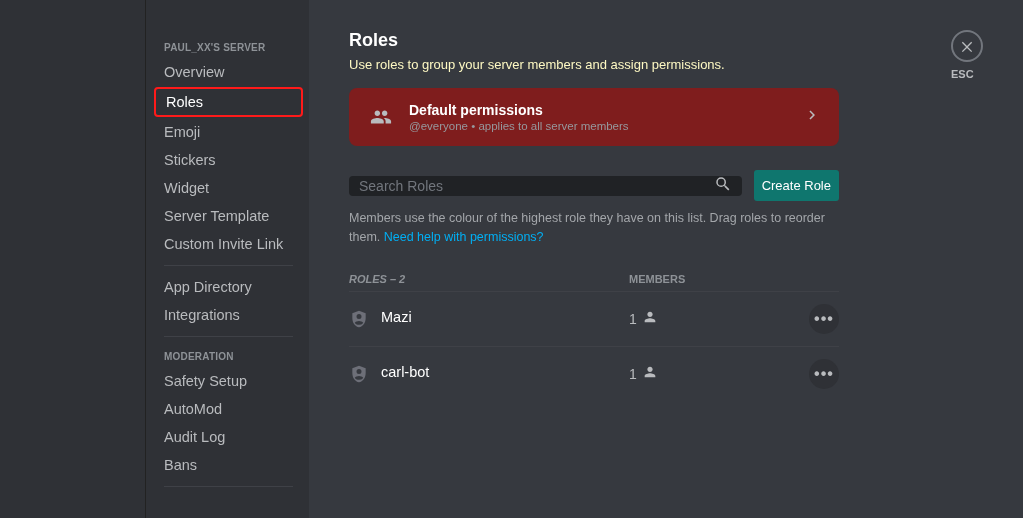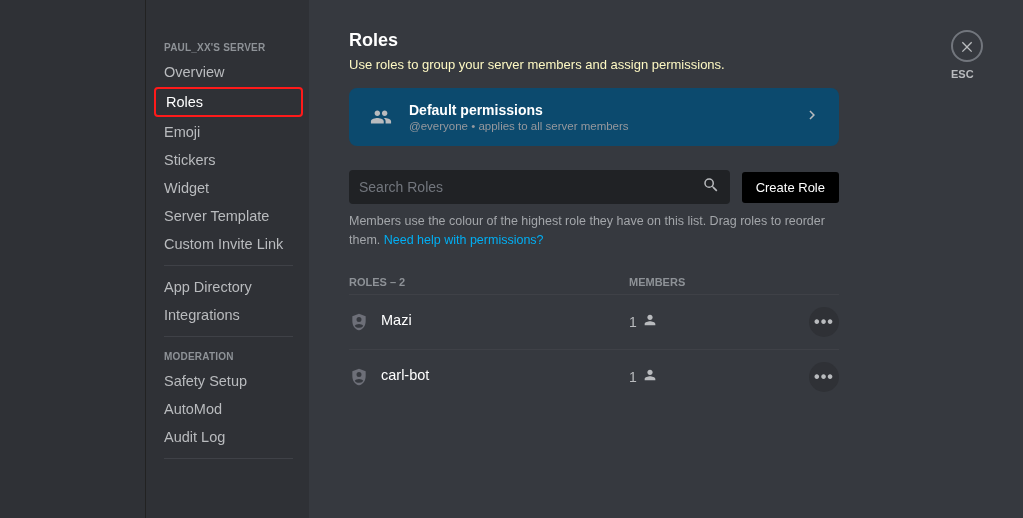--- a/index.html
+++ b/index.html
@@ -87,21 +87,21 @@
       font-size: 18px;
       font-weight: 600;
       margin-bottom: 6px;
     }
     .main-subtitle {
       color: #fef9c3;
       font-size: 13px;
       margin-bottom: 16px;
     }
     .default-perms {
-      background: #0c4a6e;
+      background: #7f1d1d;
       border-radius: 8px;
       padding: 14px 18px;
       display: flex;
       align-items: center;
       cursor: pointer;
       margin-bottom: 24px;
       width: 490px;
     }
     .perms-icon {
       width: 28px;
@@ -131,61 +131,61 @@
       margin-bottom: 8px;
       width: 490px;
     }
     .search-box {
       flex: 1;
       background: #202225;
       border-radius: 4px;
       display: flex;
       align-items: center;
       padding: 0 10px;
-      height: 34px;
+      height: 20px;
     }
     .search-input {
       flex: 1;
       background: transparent;
       border: none;
       outline: none;
       color: #dcddde;
       font-size: 14px;
     }
     .search-input::placeholder { color: #72767d; }
     .search-icon { color: #b9bbbe; }
     .create-btn {
-      background: #000000;
+      background: #0f766e;
       color: #ffffff;
       font-size: 13px;
       font-weight: 500;
       border: none;
       border-radius: 3px;
-      padding: 8px 14px;
+      padding: 8px 8px;
       cursor: pointer;
       text-align: right;
     }
     .help-text {
       color: #a3a6aa;
       font-size: 12.5px;
       line-height: 1.5;
       margin-bottom: 20px;
       width: 490px;
     }
     .help-link { color: #00aff4; cursor: pointer; }
     .roles-header {
       display: flex;
       color: #8e9297;
       font-size: 11px;
       font-weight: 700;
       text-transform: uppercase;
       padding: 6px 0;
       width: 490px;
     }
-    .col-role { width: 280px; }
+    .col-role { width: 280px; font-style: italic; }
     .col-members { flex: 1; }
     .role-row {
       display: flex;
       align-items: center;
       padding: 12px 0;
       border-top: 1px solid #3f4147;
       width: 490px;
     }
     .role-name-cell {
       width: 280px;
@@ -239,20 +239,21 @@
   <div class="divider"></div>
 
   <div class="sidebar-item">App Directory</div>
   <div class="sidebar-item">Integrations</div>
   <div class="divider"></div>
 
   <div class="sidebar-heading">MODERATION</div>
   <div class="sidebar-item">Safety Setup</div>
   <div class="sidebar-item">AutoMod</div>
   <div class="sidebar-item">Audit Log</div>
+  <div class="sidebar-item">Bans</div>
   <div class="divider"></div>
 
 </nav>
 
 <main class="main">
   <div class="close-btn">
     <div class="close-circle">
       <svg width="16" height="16" viewBox="0 0 24 24">
           <path fill="currentColor" d="M18.3 5.71L12 12.01l-6.3-6.3-1.41 1.41 6.3 6.3-6.3 6.29 1.41 1.42 6.3-6.3 6.3 6.3 1.41-1.42-6.3-6.29 6.3-6.3z"></path>
         </svg>

